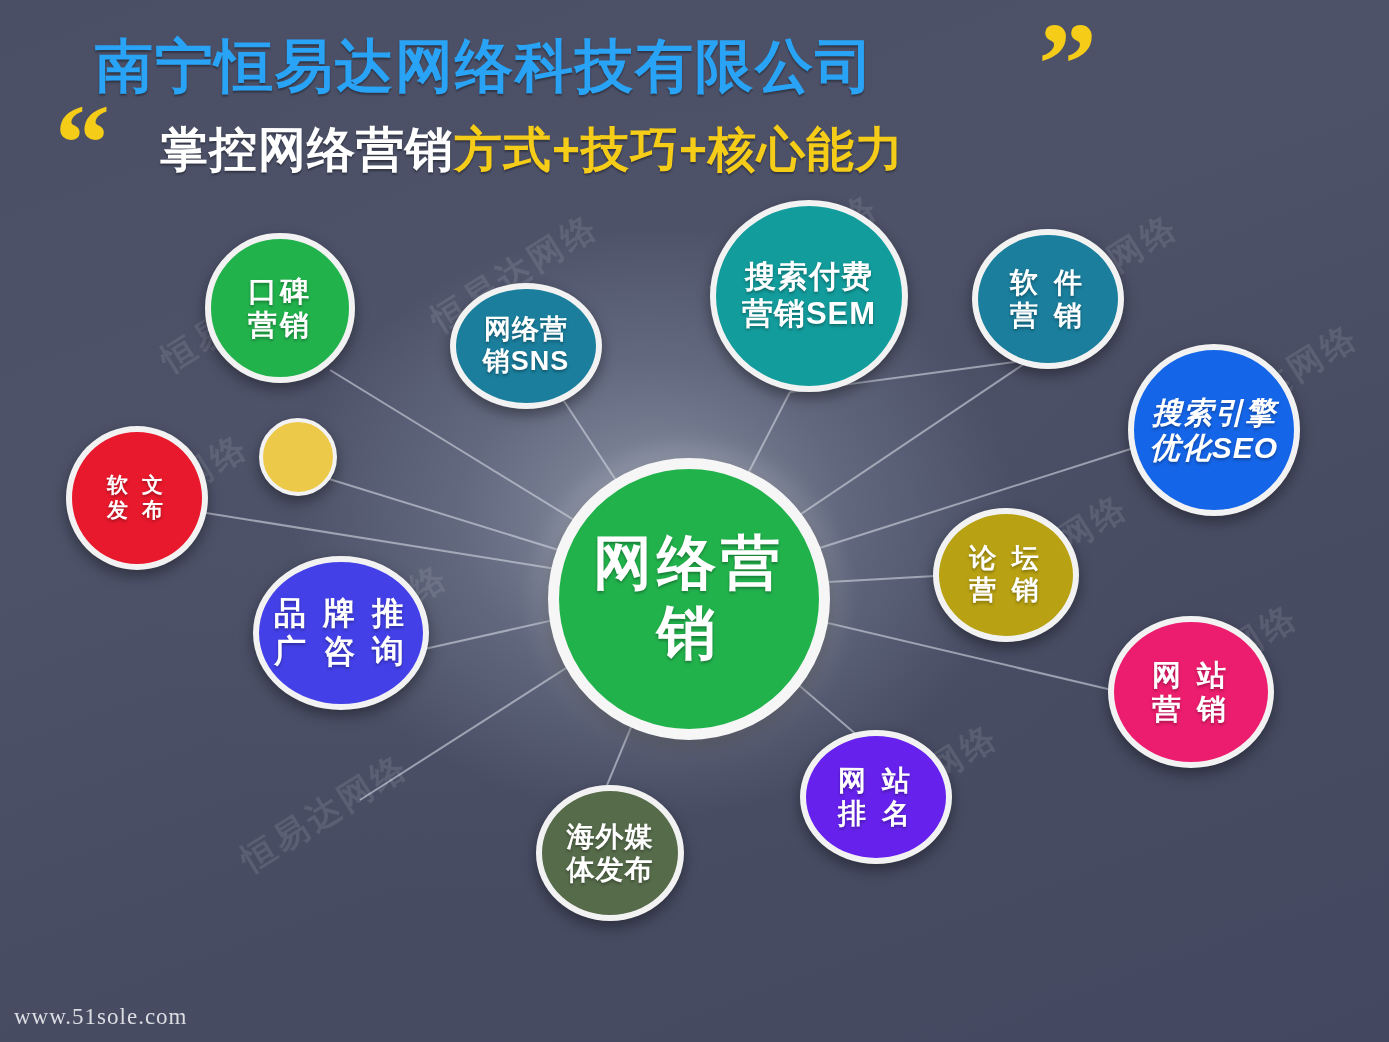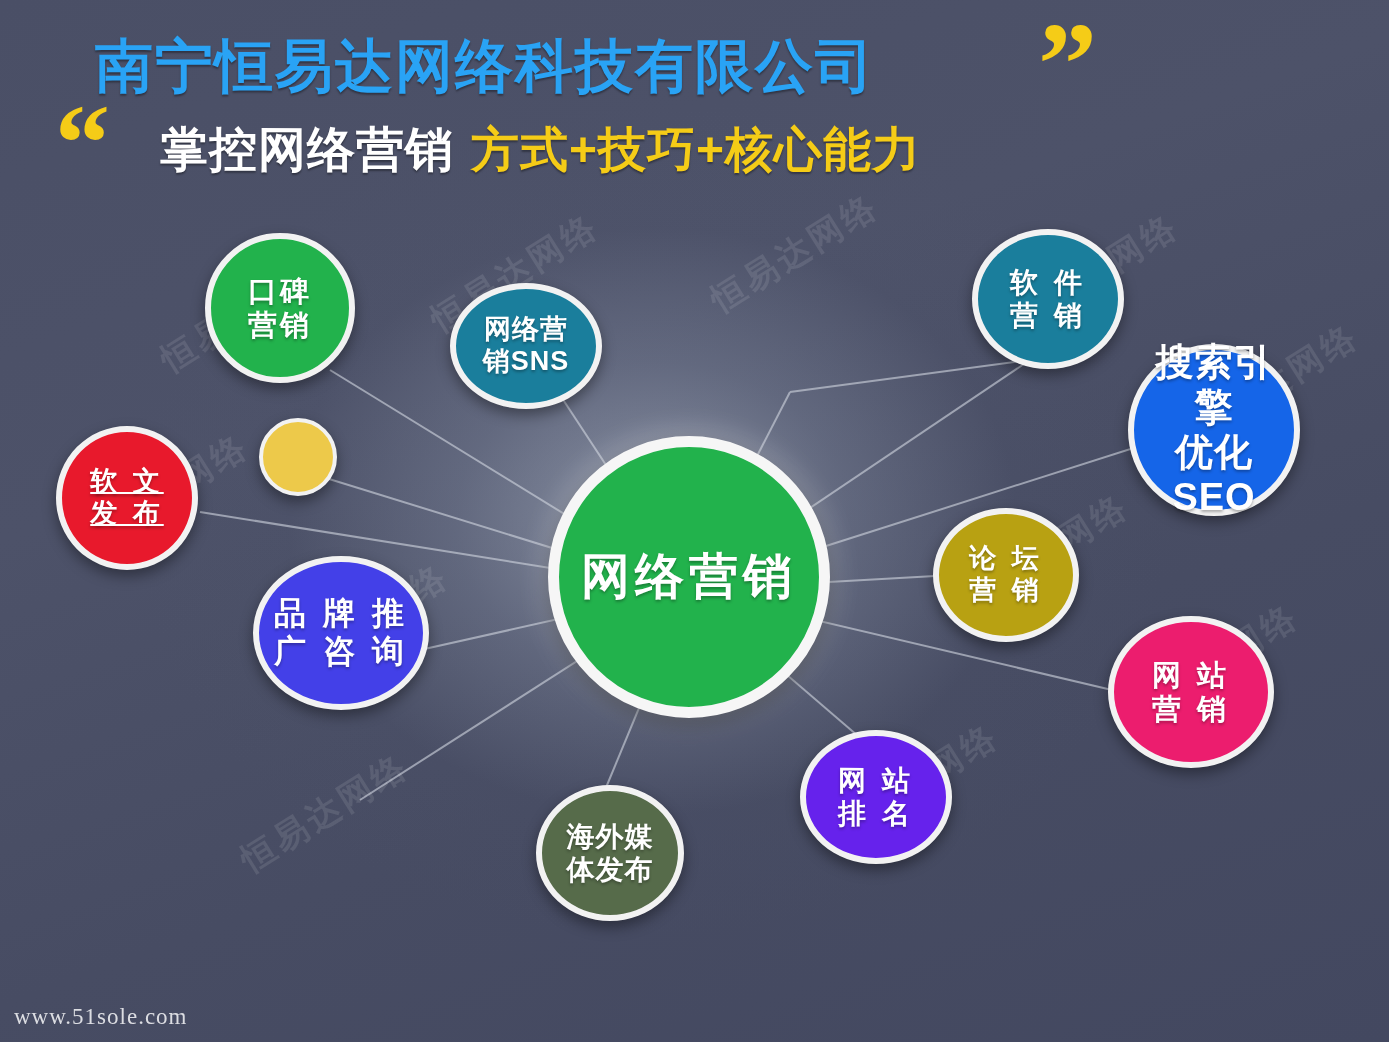--- a/index.html
+++ b/index.html
@@ -24,21 +24,21 @@
   .quote-mark{position:absolute;color:#f5cc17;font-weight:bold;line-height:1;}
   #quote-close{left:1038px;top:6px;font-size:118px;font-family:"Liberation Serif",serif;}
   #quote-open{left:55px;top:88px;font-size:110px;font-family:"Liberation Serif",serif;}
   .hdr-sub{
     position:absolute;left:160px;top:118px;
     font-size:48px;font-weight:bold;white-space:nowrap;
     letter-spacing:1px;
     text-shadow:0 2px 2px rgba(0,0,0,.35);
   }
   .sub-white{color:#ffffff;}
-  .sub-yellow{color:#f5cc17;margin-left:17px;}
+  .sub-yellow{color:#f5cc17;}
 
   
   #links{position:absolute;left:0;top:0;width:1389px;height:1042px;}
 
   
   #watermarks{position:absolute;left:0;top:0;width:1389px;height:1042px;pointer-events:none;}
   .wm{
     position:absolute;color:rgba(255,255,255,0.10);
     font-size:34px;font-weight:bold;
     transform:rotate(-32deg);white-space:nowrap;
@@ -52,32 +52,32 @@
     text-align:center;color:#fff;font-weight:bold;
     border:6px solid #f2f2f2;
     box-shadow:0 6px 14px rgba(0,0,0,.38);
     box-sizing:border-box;
     line-height:1.18;
     text-shadow:0 2px 3px rgba(0,0,0,.30);
   }
   .node .lbl{padding:0 6px;}
 
   #node-center{
-    left:548px;top:436px;width:282px;height:282px;
+    left:548px;top:458px;width:282px;height:282px;
     background:#22b24c;border:11px solid #f6f6f6;
-    font-size:49px;letter-spacing:5px;
+    font-size:59px;letter-spacing:5px;
     box-shadow:0 0 26px 6px rgba(255,255,255,.22),0 8px 18px rgba(0,0,0,.4);
     text-align:center;
   }
   #node-koubei    {left:205px;top:233px;width:150px;height:150px;background:#22b24c;font-size:29px;letter-spacing:3px;}
   #node-sns       {left:450px;top:283px;width:152px;height:126px;background:#1a7e9c;font-size:27px;letter-spacing:1px;}
   #node-sem       {left:710px;top:200px;width:198px;height:192px;background:#139c9c;font-size:31px;letter-spacing:1px;}
   #node-ruanjian  {left:972px;top:229px;width:152px;height:140px;background:#1a7e9c;font-size:28px;letter-spacing:4px;}
-  #node-seo       {left:1128px;top:344px;width:172px;height:172px;background:#1565e8;font-size:38px;letter-spacing:1px;}
-  #node-ruanwen   {left:56px;top:426px;width:142px;height:144px;background:#e8192c;font-size:27px;letter-spacing:4px;text-decoration:underline;}
+  #node-seo       {left:1128px;top:344px;width:172px;height:172px;background:#1565e8;font-size:30px;letter-spacing:1px;font-style:italic;}
+  #node-ruanwen   {left:66px;top:426px;width:142px;height:144px;background:#e8192c;font-size:21px;letter-spacing:4px;}
   #node-dot       {left:259px;top:418px;width:78px;height:78px;background:#edc94a;border-width:4px;}
   #node-pinpai    {left:253px;top:556px;width:176px;height:154px;background:#4340e8;font-size:32px;letter-spacing:4px;}
   #node-email     {left:208px;top:738px;width:160px;height:142px;background:#f09445;font-size:27px;letter-spacing:3px;}
   #node-haiwai    {left:536px;top:785px;width:148px;height:136px;background:#566b4a;font-size:28px;letter-spacing:1px;}
   #node-paiming   {left:800px;top:730px;width:152px;height:134px;background:#6622ec;font-size:28px;letter-spacing:4px;}
   #node-luntan    {left:933px;top:508px;width:146px;height:134px;background:#b8a112;font-size:27px;letter-spacing:4px;}
   #node-wangzhan  {left:1108px;top:616px;width:166px;height:152px;background:#ec1d6e;font-size:29px;letter-spacing:4px;}
 
   
   #site-url{
@@ -139,20 +139,23 @@
   </div>
 
   <div class="node" id="node-sns" style="background: rgb(26, 126, 156);">
     <span class="lbl">网络营<br>销SNS</span>
   </div>
 
   <div class="node" id="node-koubei" style="background: rgb(34, 178, 76);">
     <span class="lbl">口碑<br>营销</span>
   </div>
 
+  <div class="node" id="node-sem" style="background: rgb(19, 156, 156);">
+    <span class="lbl">搜索付费<br>营销SEM</span>
+  </div>
 
   <div class="node" id="node-ruanjian" style="background: rgb(26, 126, 156);">
     <span class="lbl">软 件<br>营 销</span>
   </div>
 
   <div class="node" id="node-seo" style="background: rgb(21, 101, 232);">
     <span class="lbl">搜索引擎<br>优化SEO</span>
   </div>
 
   <div class="node" id="node-ruanwen" style="background: rgb(232, 25, 44);">

